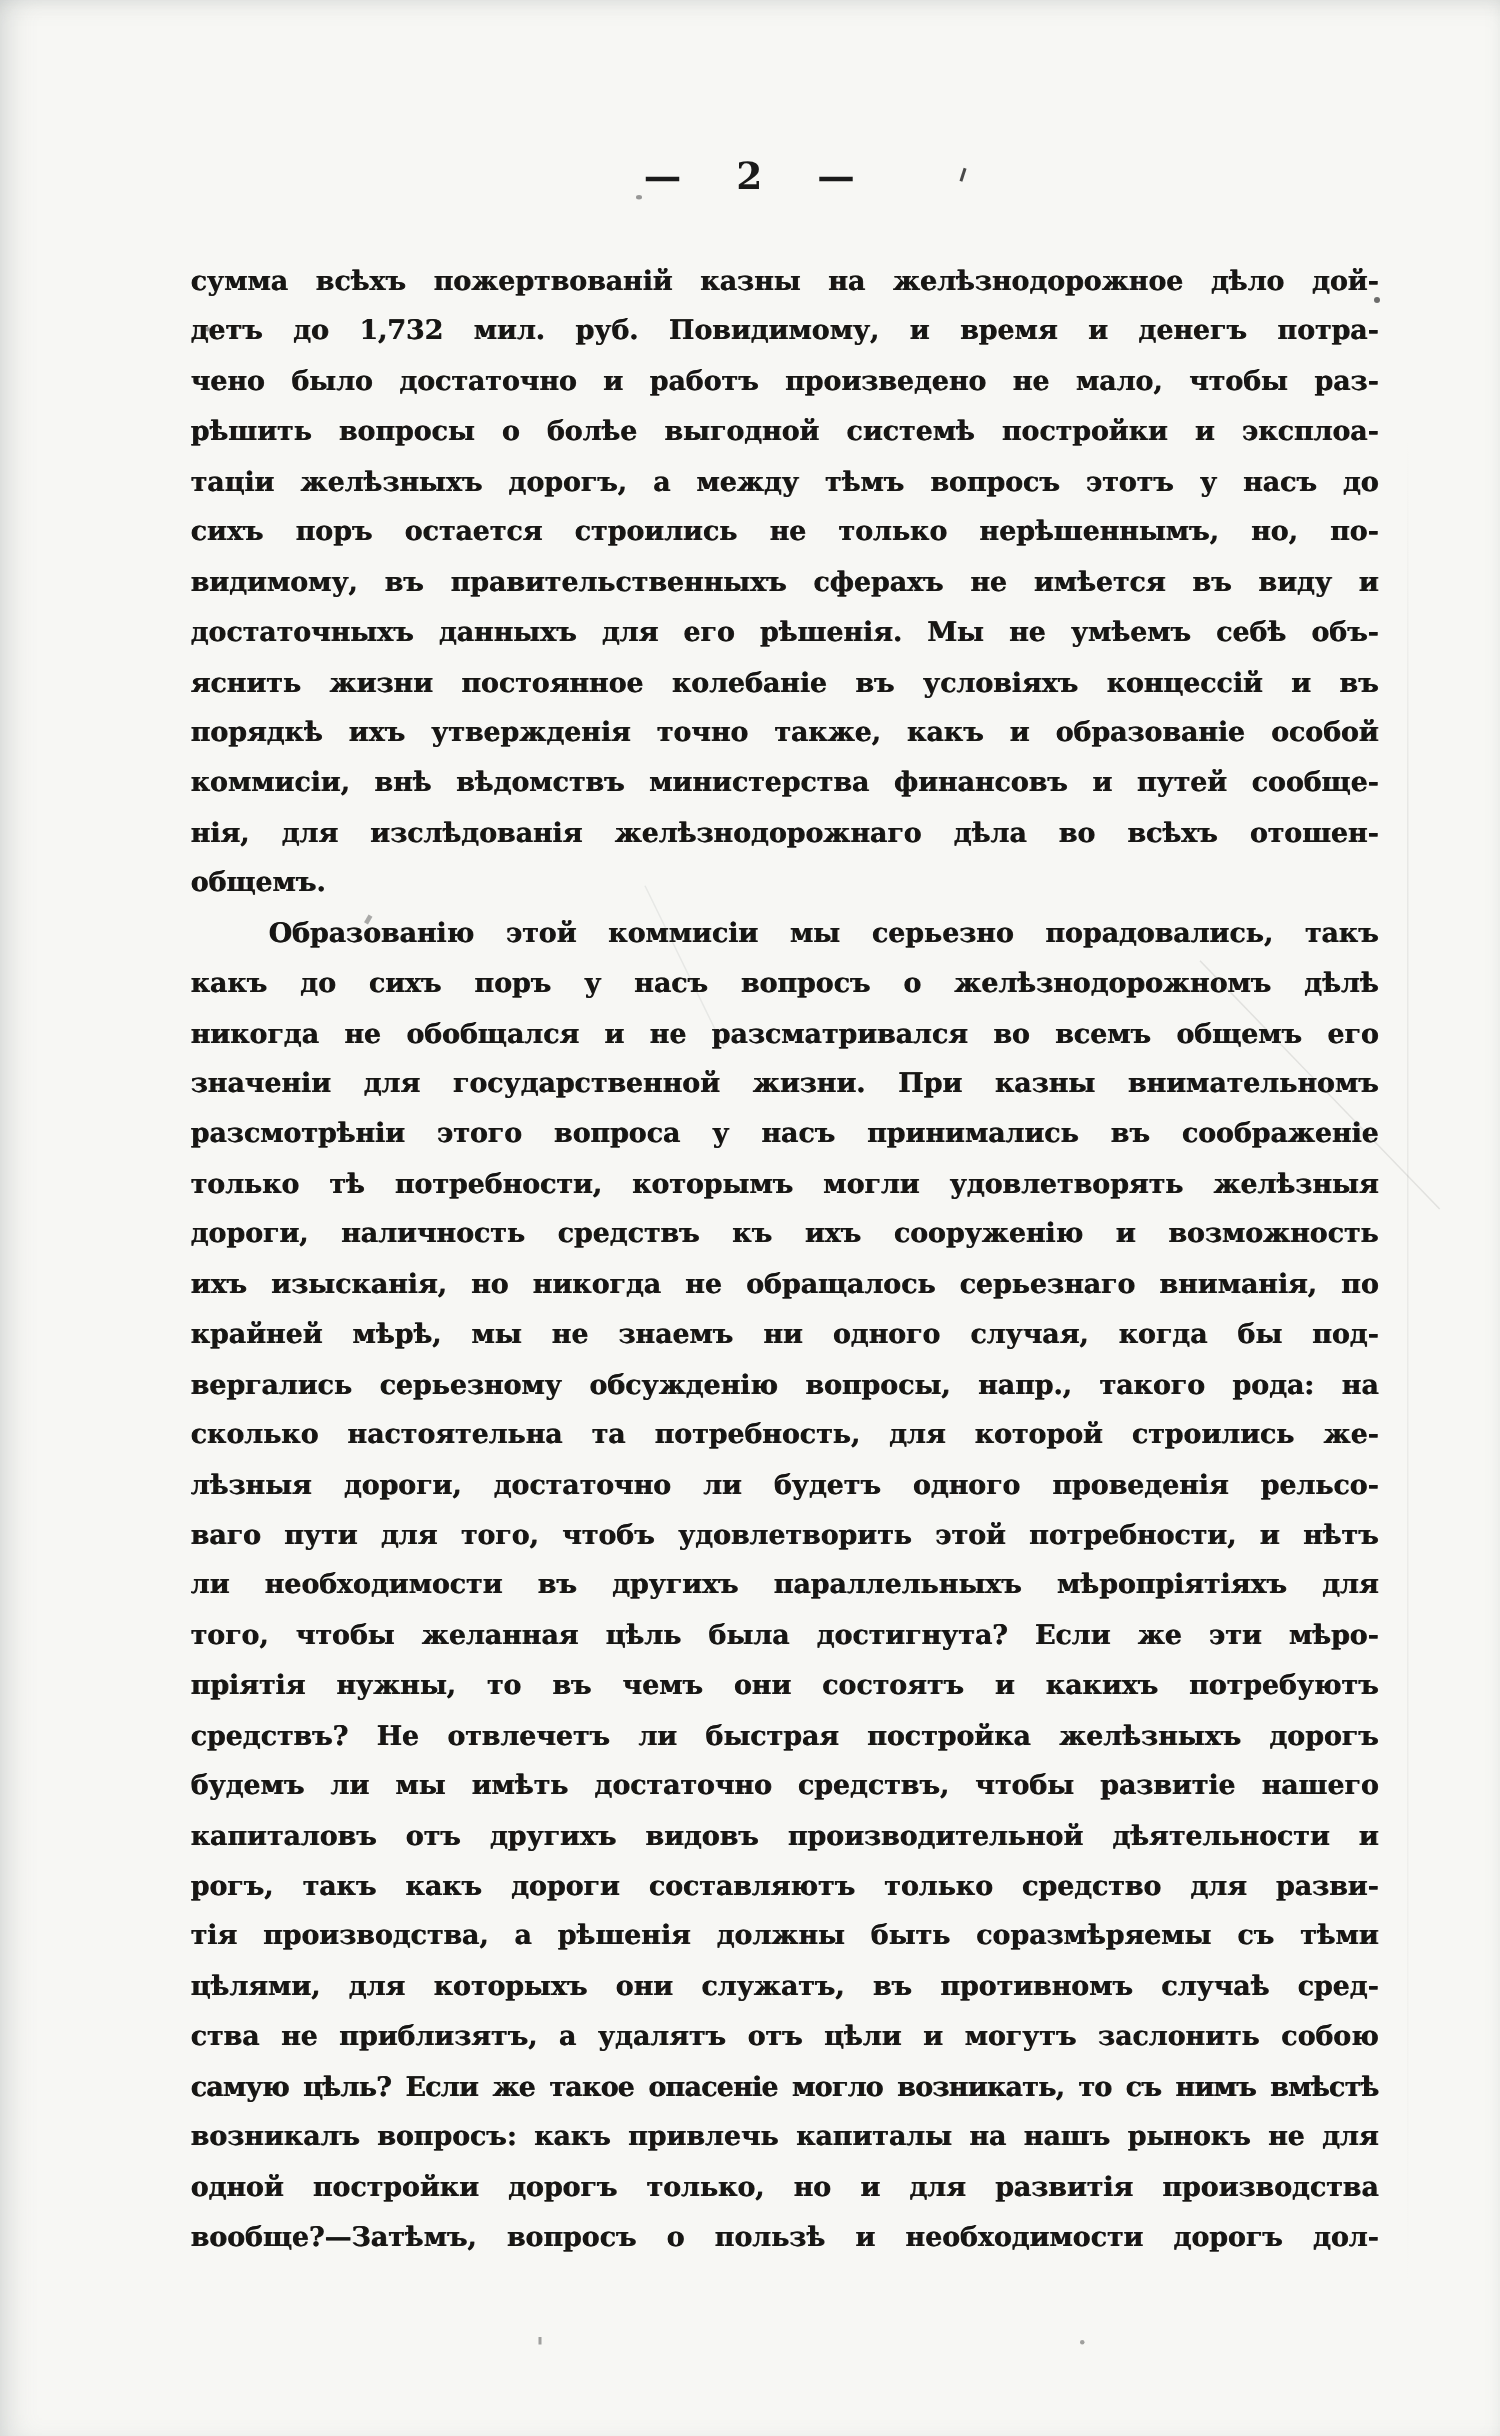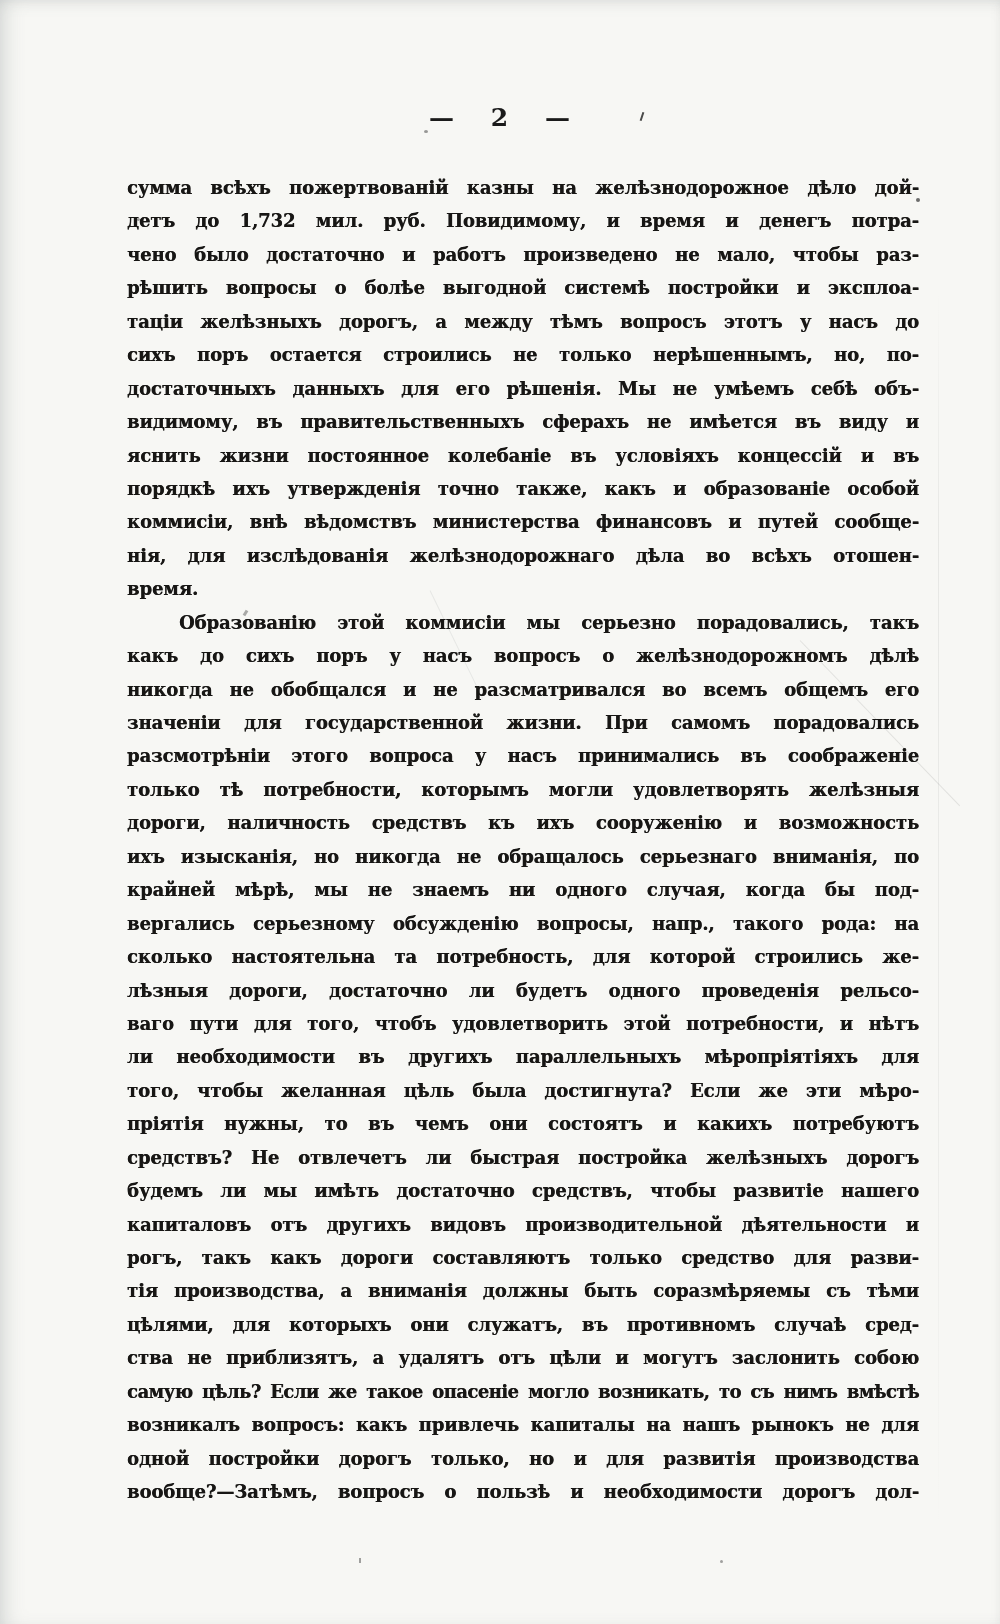--- a/index.html
+++ b/index.html
@@ -104,48 +104,48 @@
 
   <div class="page-number">— 2 —</div>
 
   <div class="body-text">
     <div class="ln">сумма всѣхъ пожертвованій казны на желѣзнодорожное дѣло дой-</div>
     <div class="ln">детъ до 1,732 мил. руб. Повидимому, и время и денегъ потра-</div>
     <div class="ln">чено было достаточно и работъ произведено не мало, чтобы раз-</div>
     <div class="ln">рѣшить вопросы о болѣе выгодной системѣ постройки и эксплоа-</div>
     <div class="ln">таціи желѣзныхъ дорогъ, а между тѣмъ вопросъ этотъ у насъ до</div>
     <div class="ln">сихъ поръ остается строились не только нерѣшеннымъ, но, по-</div>
+    <div class="ln">видимому, въ правительственныхъ сферахъ не имѣется въ виду и</div>
     <div class="ln">достаточныхъ данныхъ для его рѣшенія. Мы не умѣемъ себѣ объ-</div>
-    <div class="ln">видимому, въ правительственныхъ сферахъ не имѣется въ виду и</div>
     <div class="ln">яснить жизни постоянное колебаніе въ условіяхъ концессій и въ</div>
     <div class="ln">порядкѣ ихъ утвержденія точно также, какъ и образованіе особой</div>
     <div class="ln">коммисіи, внѣ вѣдомствъ министерства финансовъ и путей сообще-</div>
     <div class="ln">нія, для изслѣдованія желѣзнодорожнаго дѣла во всѣхъ отошен-</div>
-    <div class="ln pend">время.</div>
+    <div class="ln pend">общемъ.</div>
     <div class="ln ind">Образованію этой коммисіи мы серьезно порадовались, такъ</div>
     <div class="ln">какъ до сихъ поръ у насъ вопросъ о желѣзнодорожномъ дѣлѣ</div>
     <div class="ln">никогда не обобщался и не разсматривался во всемъ общемъ его</div>
-    <div class="ln">значеніи для государственной жизни. При самомъ порадовались</div>
+    <div class="ln">значеніи для государственной жизни. При казны внимательномъ</div>
     <div class="ln">разсмотрѣніи этого вопроса у насъ принимались въ соображеніе</div>
     <div class="ln">только тѣ потребности, которымъ могли удовлетворять желѣзныя</div>
     <div class="ln">дороги, наличность средствъ къ ихъ сооруженію и возможность</div>
     <div class="ln">ихъ изысканія, но никогда не обращалось серьезнаго вниманія, по</div>
     <div class="ln">крайней мѣрѣ, мы не знаемъ ни одного случая, когда бы под-</div>
     <div class="ln">вергались серьезному обсужденію вопросы, напр., такого рода: на</div>
     <div class="ln">сколько настоятельна та потребность, для которой строились же-</div>
     <div class="ln">лѣзныя дороги, достаточно ли будетъ одного проведенія рельсо-</div>
     <div class="ln">ваго пути для того, чтобъ удовлетворить этой потребности, и нѣтъ</div>
     <div class="ln">ли необходимости въ другихъ параллельныхъ мѣропріятіяхъ для</div>
     <div class="ln">того, чтобы желанная цѣль была достигнута? Если же эти мѣро-</div>
     <div class="ln">пріятія нужны, то въ чемъ они состоятъ и какихъ потребуютъ</div>
     <div class="ln">средствъ? Не отвлечетъ ли быстрая постройка желѣзныхъ дорогъ</div>
     <div class="ln">будемъ ли мы имѣть достаточно средствъ, чтобы развитіе нашего</div>
     <div class="ln">капиталовъ отъ другихъ видовъ производительной дѣятельности и</div>
     <div class="ln">рогъ, такъ какъ дороги составляютъ только средство для разви-</div>
-    <div class="ln">тія производства, а вниманія должны быть соразмѣряемы съ тѣми</div>
+    <div class="ln">тія производства, а рѣшенія должны быть соразмѣряемы съ тѣми</div>
     <div class="ln">цѣлями, для которыхъ они служатъ, въ противномъ случаѣ сред-</div>
     <div class="ln">ства не приблизятъ, а удалятъ отъ цѣли и могутъ заслонить собою</div>
     <div class="ln tight">самую цѣль? Если же такое опасеніе могло возникать, то съ нимъ вмѣстѣ</div>
     <div class="ln">возникалъ вопросъ: какъ привлечь капиталы на нашъ рынокъ не для</div>
     <div class="ln">одной постройки дорогъ только, но и для развитія производства</div>
     <div class="ln">вообще?—Затѣмъ, вопросъ о пользѣ и необходимости дорогъ дол-</div>
   </div>
 
   <div class="crease-v"></div>
   <div class="crease-d"></div>

